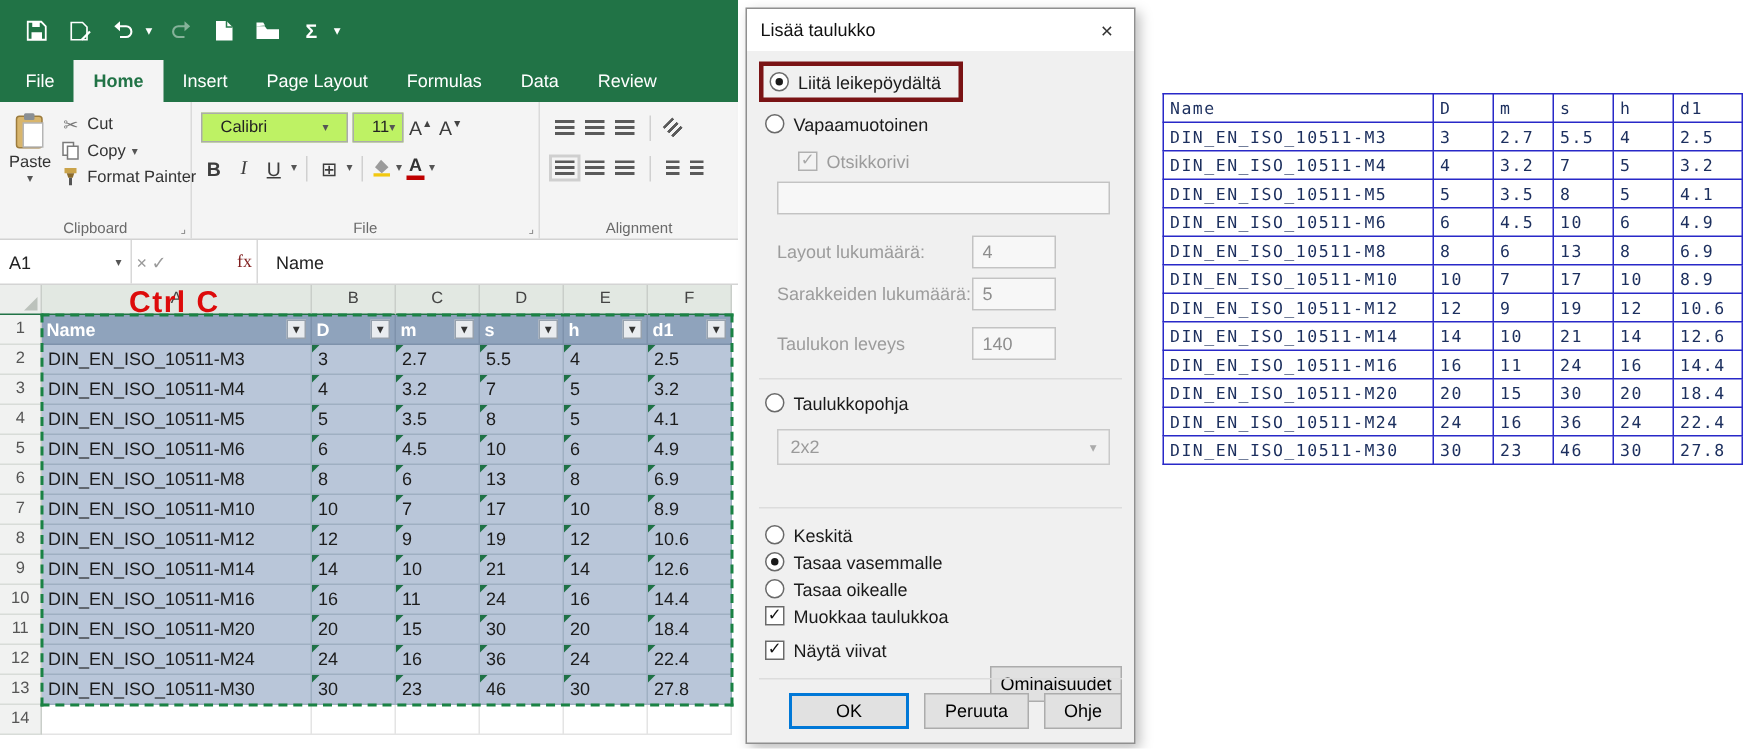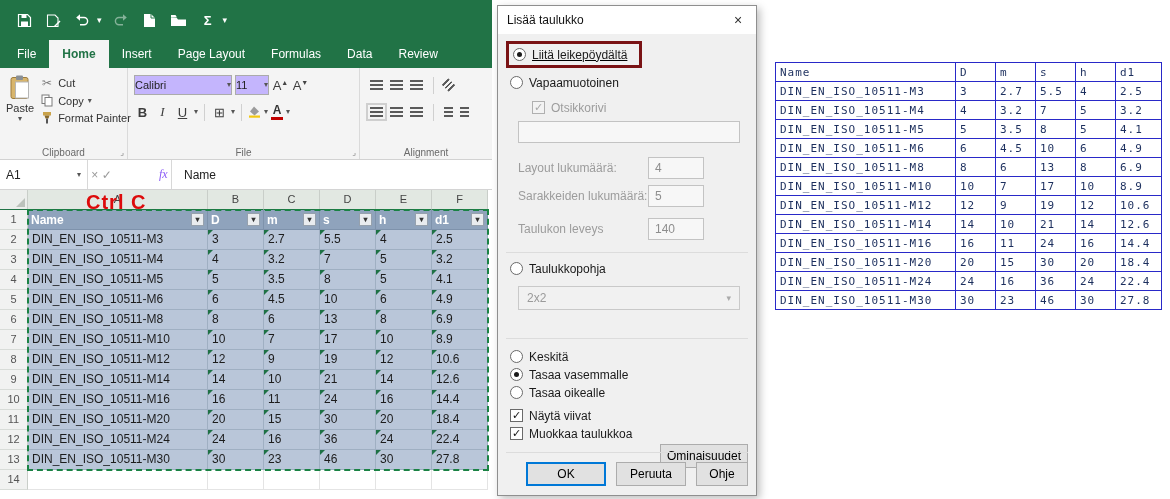--- a/index.html
+++ b/index.html
@@ -33,40 +33,40 @@
   .rg-content{display:flex;gap:6px;}
   .paste-btn{display:flex;flex-direction:column;align-items:center;width:44px;gap:1px;padding-top:2px;}
   .paste-lbl{font-size:11px;color:#333;}
   .caret{font-size:8px;color:#555;line-height:8px;}
   .small-col{display:flex;flex-direction:column;gap:4px;padding-top:3px;}
   .sbtn{display:flex;align-items:center;gap:4px;font-size:11px;color:#333;white-space:nowrap;}
   .sicon{width:14px;text-align:center;color:#777;font-size:12px;flex:none;}
 
   .font-row1{display:flex;align-items:center;gap:3px;height:24px;}
   .font-row2{display:flex;align-items:center;gap:3px;height:24px;margin-top:3px;}
-  .combo{height:20px;background:#c4b5fd;border:1px solid #ababab;display:flex;align-items:center;justify-content:space-between;padding:0 0;font-size:11px;color:#222;}
+  .combo{height:20px;background:#bef264;border:1px solid #ababab;display:flex;align-items:center;justify-content:space-between;padding:0 12px;font-size:11px;color:#222;}
   .combo.name{width:98px;}
   .combo.size{width:34px;}
   .ficon{font-size:13px;color:#3d3d3d;width:17px;text-align:center;}
   .ficon.b{font-weight:bold;}
   .ficon.i{font-style:italic;font-family:"Liberation Serif",serif;}
   .ficon.u{text-decoration:underline;}
   .tiny{font-size:7px;vertical-align:super;color:#444;}
   .vsep{width:1px;height:17px;background:#d0d0d0;margin:0 3px;}
   .fcA{font-size:12px;font-weight:bold;color:#333;display:block;line-height:11px;}
   .fcbar{display:block;width:12px;height:3px;background:#c00000;margin:1px auto 0;}
   .fillwrap{display:inline-flex;flex-direction:column;align-items:center;}
   .bars{display:inline-block;width:13px;height:10px;background:repeating-linear-gradient(to bottom,#5a5a5a 0 2px,transparent 2px 4px);}
   .bars.sm{width:9px;}
   .bars.active{outline:2px solid #cfcfcf;outline-offset:2px;background-color:transparent;}
 
   .formula-row{height:30px;background:#fff;border-bottom:1px solid #d4d4d4;display:flex;align-items:stretch;}
   .name-box{width:88px;border-right:1px solid #d8d8d8;display:flex;align-items:center;justify-content:space-between;padding:0 6px;font-size:12px;color:#222;}
   .fx-area{width:84px;border-right:1px solid #d8d8d8;display:flex;align-items:center;justify-content:space-evenly;color:#9a9a9a;font-size:12px;}
-  .fx-it{font-style:italic;font-family:"Liberation Serif",serif;color:#8b5cf6;margin-left:44px;}
+  .fx-it{font-family:"Liberation Serif",serif;color:#7f1d1d;margin-left:44px;}
   .formula-value{display:flex;align-items:center;padding-left:12px;font-size:12px;color:#222;flex:1;}
 
   .sheet{position:relative;height:309px;background:#fff;}
   .col-header-row{display:flex;height:20px;}
   .corner{width:28px;height:20px;background:#eceeec;border-right:1px solid #c9cec9;border-bottom:1px solid var(--excel-green);position:relative;flex:none;}
   .corner::after{content:"";position:absolute;right:2px;bottom:2px;border-left:9px solid transparent;border-bottom:9px solid #bcc2bc;}
   .col-headers{display:flex;flex:1;}
   .col-header{height:20px;background:#e2e8e2;border-right:1px solid #c9cec9;border-bottom:1px solid var(--excel-green);font-size:11px;color:#444;text-align:center;line-height:19px;}
   .col-a{width:180px;flex:none;}
   .col-n{width:56px;flex:none;}
@@ -86,21 +86,21 @@
   .dlg-title{height:28px;background:#fff;display:flex;align-items:center;justify-content:space-between;padding-left:9px;color:#111;}
   .dlg-close{width:36px;height:28px;display:flex;align-items:center;justify-content:center;font-size:14px;color:#333;}
   .dlg-body{position:relative;height:461px;padding-top:2px;}
   .opt{display:flex;align-items:center;gap:6px;color:#1a1a1a;margin-left:12px;height:15px;}
   .rb{width:13px;height:13px;border:1px solid #6a6a6a;border-radius:50%;background:#fff;position:relative;flex:none;}
   .rb.on::after{content:"";position:absolute;left:3px;top:3px;width:5px;height:5px;border-radius:50%;background:#1a1a1a;}
   .cb{width:13px;height:13px;border:1px solid #6a6a6a;background:#fff;font-size:11px;line-height:11px;text-align:center;color:#111;flex:none;}
   .cb.on::before{content:"\2713";}
   .cb.dis{border-color:#b0b0b0;background:#f3f3f3;color:#a8a8a8;}
   .dis-lbl{color:#9c9c9c;}
-  .hl-box{display:inline-flex;border:3px solid var(--hl-red);padding:3px 12px 3px 4px;margin:5px 0 0 8px;text-decoration:underline;}
+  .hl-box{display:inline-flex;border:3px solid var(--hl-red);padding:3px 12px 3px 4px;margin:5px 0 0 8px;}
   .hl-box .opt{margin-left:0;}
   .num-row{display:flex;align-items:center;margin:0 52px 0 20px;height:22px;}
   .num-row .nlabel{flex:1;}
   .dlg-input{border:1px solid #c3c3c3;background:#f7f7f7;color:#8e8e8e;font-size:12px;padding:1px 6px;font-family:inherit;height:22px;}
   .dlg-input.small{width:56px;flex:none;}
   .dlg-input.big{width:222px;margin:6px 0 0 20px;display:block;}
   .dd{width:222px;height:24px;margin:10px 0 0 20px;border:1px solid #c9c9c9;background:#f1f1f1;color:#9a9a9a;display:flex;align-items:center;justify-content:space-between;padding:0 8px;}
   .dd .ddcaret{font-size:9px;color:#aaa;}
   .sep{height:1px;background:#dcdcdc;margin:12px 8px 0;}
   .props-btn{position:absolute;right:8px;top:410px;width:88px;height:24px;background:#e1e1e1;border:1px solid #acacac;font-size:12px;font-family:inherit;text-align:center;line-height:22px;}
@@ -507,27 +507,27 @@
     </div>
     <div class="opt mt3">
       <span class="rb on"></span>
       <span>Tasaa vasemmalle</span>
     </div>
     <div class="opt mt3">
       <span class="rb"></span>
       <span>Tasaa oikealle</span>
     </div>
 
+    <div class="opt mt3">
+      <span class="cb on"></span>
+      <span>Muokkaa taulukkoa</span>
+    </div>
     <div class="opt mt8">
       <span class="cb on"></span>
       <span>Näytä viivat</span>
-    </div>
-    <div class="opt mt3">
-      <span class="cb on"></span>
-      <span>Muokkaa taulukkoa</span>
     </div>
 
     <div class="props-btn">Ominaisuudet</div>
 
     <div class="bot-sep"></div>
     <div class="dlg-btns">
       <div class="btn ok">OK</div>
       <div class="btn cancel">Peruuta</div>
       <div class="btn help">Ohje</div>
     </div>

